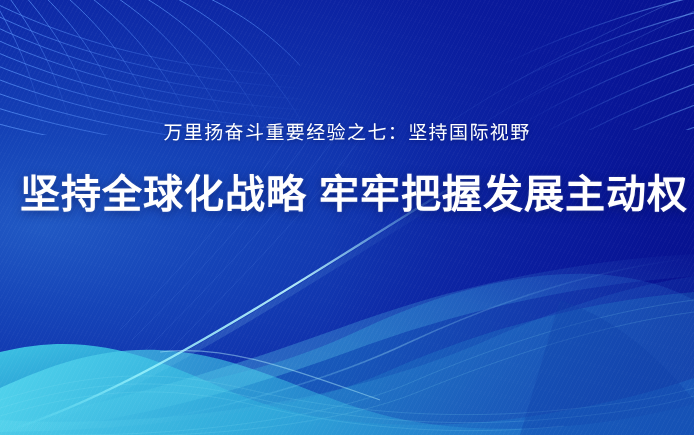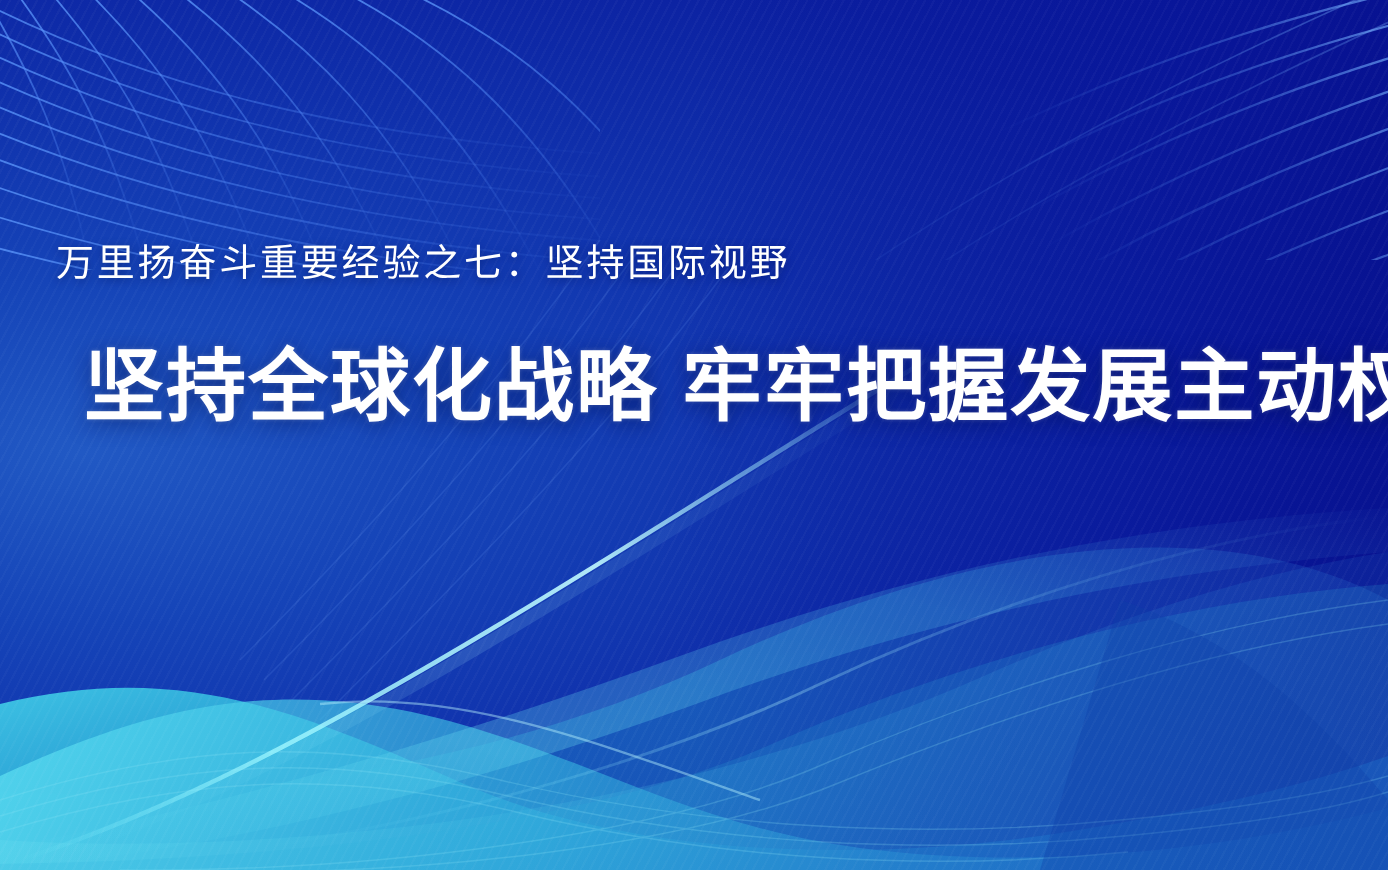--- a/index.html
+++ b/index.html
@@ -32,22 +32,22 @@
        rgba(255,255,255,.035) 0px, rgba(255,255,255,.035) 1px,
        rgba(255,255,255,0) 1px, rgba(255,255,255,0) 4px);
     mix-blend-mode:screen;
     opacity:.75;
   }
   .svg-layer{position:absolute;inset:0;width:694px;height:435px;display:block;}
 
   
   .text-wrap{
     position:absolute;left:0;right:0;top:118px;
+    text-align:center;
     z-index:40;
-    margin-left:28px;
   }
   .subtitle{
     color:#ffffff;
     font-size:19px;
     line-height:30px;
     letter-spacing:1.4px;
     font-weight:400;
     text-shadow:0 1px 4px rgba(0,20,90,.55);
     white-space:nowrap;
   }

